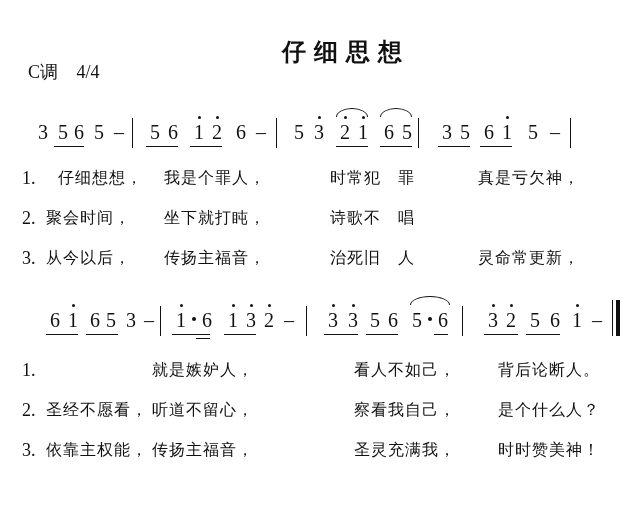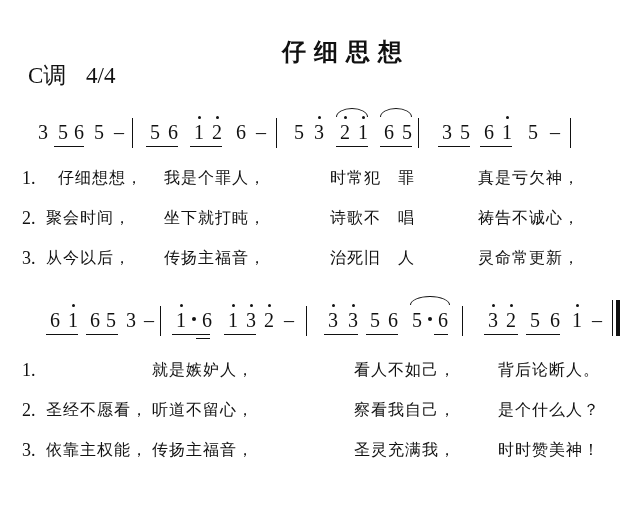--- a/index.html
+++ b/index.html
@@ -1,20 +1,20 @@
 <!DOCTYPE html>
 <html><head>
 <meta charset="utf-8">
 <style>
   html, body { margin: 0; padding: 0; background: #ffffff; }
   body { width: 640px; height: 507px; position: relative; overflow: hidden;
          font-family: "DejaVu Serif", serif; color: #111; }
   .title { position: absolute; left: 282px; top: 36px; font-family: "DejaVu Sans", sans-serif;
            font-weight: bold; font-size: 24px; letter-spacing: 8px; }
-  .key { position: absolute; left: 28px; top: 60px; font-size: 23px; font-family: "Liberation Serif", serif; }
+  .key { position: absolute; left: 28px; top: 60px; font-size: 18px; font-family: "Liberation Serif", serif; }
   .key span { margin-right: 14px; }
   .staff { position: absolute; left: 0; width: 640px; height: 44px; }
   .note { position: absolute; font-family: "Liberation Serif", serif; font-size: 20px; line-height: 20px;
           width: 14px; text-align: center; }
   .dot-hi { position: absolute; width: 3px; height: 3px; background: #111; border-radius: 50%; }
   .uline { position: absolute; height: 1.4px; background: #111; }
   .bar { position: absolute; width: 1.4px; background: #111; }
   .slur { position: absolute; border: 1.6px solid #111; border-bottom: none; border-radius: 50% 50% 0 0 / 100% 100% 0 0; }
   .aug { position: absolute; width: 4px; height: 4px; background: #111; border-radius: 50%; }
   .lyrics { position: absolute; left: 22px; font-family: "DejaVu Sans", sans-serif; font-size: 16px; }
@@ -71,21 +71,21 @@
     <div class="uline" style="left: 190px; width: 32px; top: 28px;"></div>
     <div class="uline" style="left: 336px; width: 32px; top: 28px;"></div>
     <div class="uline" style="left: 380px; width: 32px; top: 28px;"></div>
     <div class="uline" style="left: 438px; width: 32px; top: 28px;"></div>
     <div class="uline" style="left: 480px; width: 32px; top: 28px;"></div>
     <div class="slur" style="left: 336px; width: 30px; top: -10px; height: 8px;"></div>
     <div class="slur" style="left: 380px; width: 30px; top: -10px; height: 8px;"></div>
   </div>
 <div class="lyrics" id="lyr0" style="top:168px;">
     <div class="lyric-line" style="top: 0px;"><span class="vnum">1.</span><span class="seg" style="left: 36px;">仔细想想，</span><span class="seg" style="left: 142px;">我是个罪人，</span><span class="seg" style="left: 308px;">时常犯　罪</span><span class="seg" style="left: 456px;">真是亏欠神，</span></div>
-    <div class="lyric-line" style="top: 40px;"><span class="vnum">2.</span><span class="seg" style="left: 24px;">聚会时间，</span><span class="seg" style="left: 142px;">坐下就打盹，</span><span class="seg" style="left: 308px;">诗歌不　唱</span><span class="seg" style="left: 456px;">祷告不诚心，</span></div>
+    <div class="lyric-line" style="top: 40px;"><span class="vnum">2.</span><span class="seg" style="left: 24px;">聚会时间，</span><span class="seg" style="left: 142px;">坐下就打盹，</span><span class="seg" style="left: 308px;">诗歌不　唱</span></div>
     <div class="lyric-line" style="top: 80px;"><span class="vnum">3.</span><span class="seg" style="left: 24px;">从今以后，</span><span class="seg" style="left: 142px;">传扬主福音，</span><span class="seg" style="left: 308px;">治死旧　人</span><span class="seg" style="left: 456px;">灵命常更新，</span></div>
   </div>
 
 <div class="staff" id="staff1" style="top:306px;">
     <div class="note" style="left: 48px; top: 4px;">6</div>
     <div class="note" style="left: 66px; top: 4px;">1</div>
     <div class="dot-hi" style="left: 71.5px; top: -2px;"></div>
     <div class="note" style="left: 88px; top: 4px;">6</div>
     <div class="note" style="left: 104px; top: 4px;">5</div>
     <div class="note" style="left: 124px; top: 4px;">3</div>

